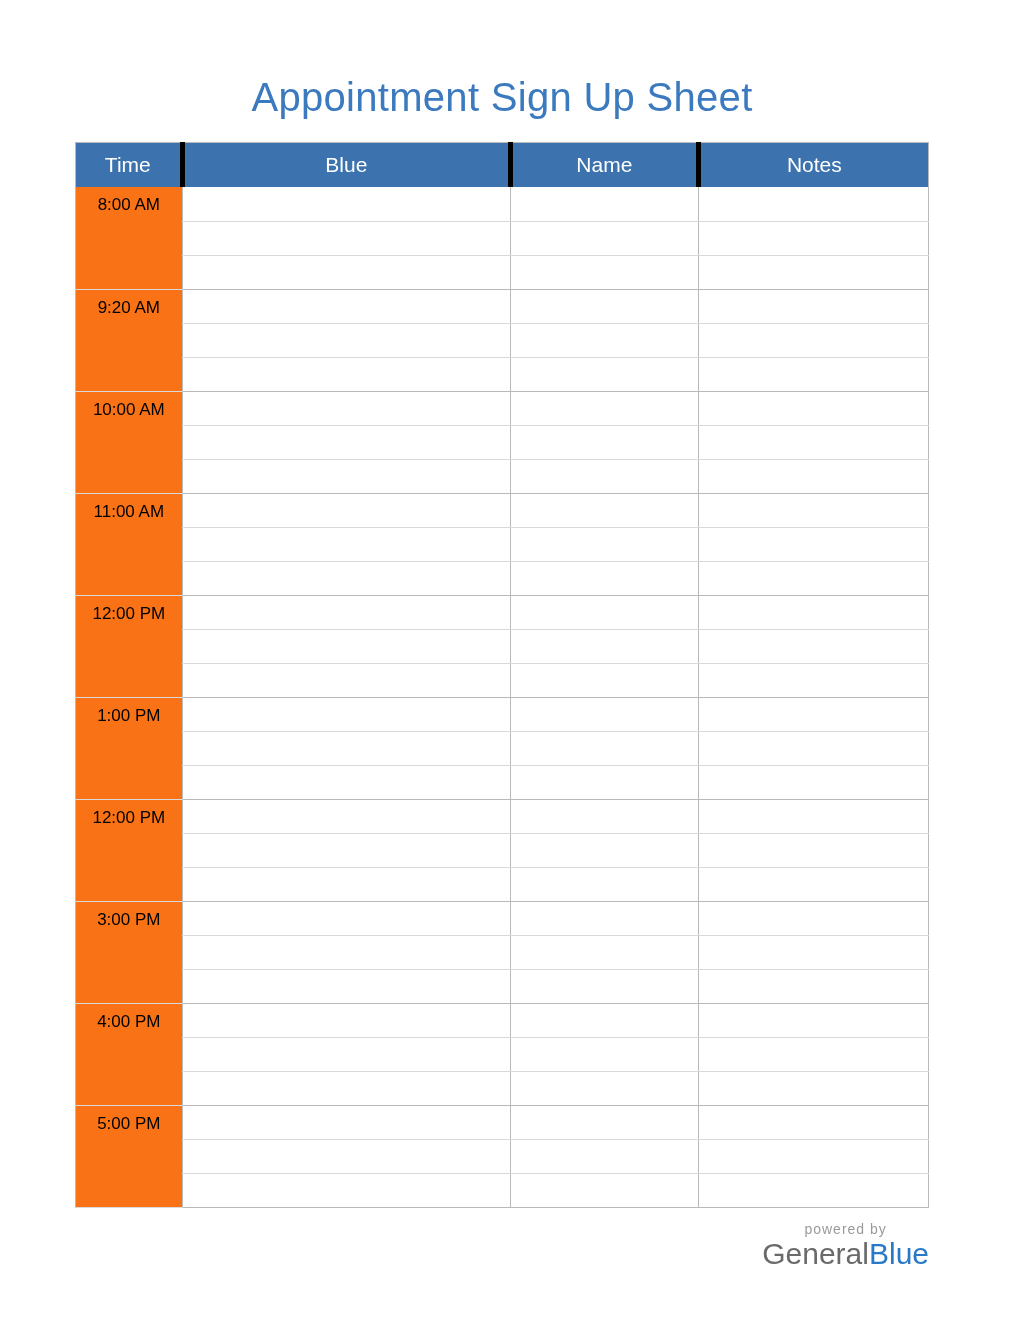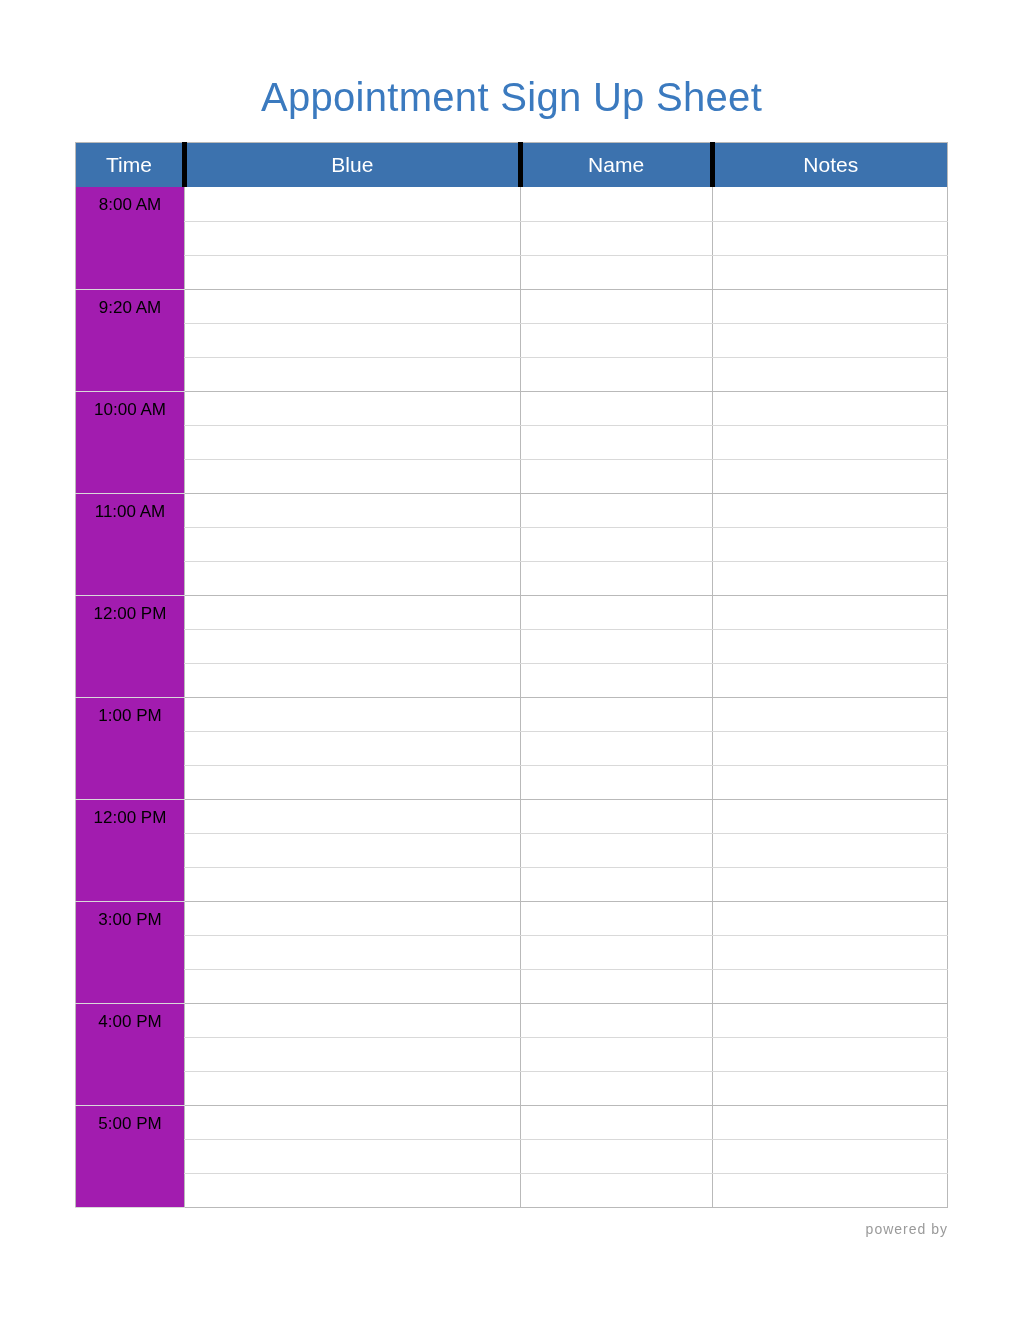--- a/index.html
+++ b/index.html
@@ -5,21 +5,21 @@
   * { box-sizing: border-box; }
   html, body {
     margin: 0;
     padding: 0;
     width: 1020px;
     height: 1320px;
     background: #ffffff;
     font-family: Arial, Helvetica, sans-serif;
   }
   .page {
-    padding: 75px 72px 40px 75px;
+    padding: 75px 91px 40px 75px;
     width: 100%;
     height: 100%;
     display: flex;
     flex-direction: column;
   }
   .title {
     text-align: center;
     font-size: 40px;
     font-weight: 400;
     color: #3B7ABF;
@@ -50,21 +50,21 @@
 
   tbody td {
     height: 34px;
     padding: 0;
     border-left: 1px solid #b9b9b9;
     border-bottom: 1px solid #d9d9d9;
     background: #ffffff;
   }
   tbody td.time-cell {
     border-left: none;
-    background: #a21caf;
+    background: #f97316;
     text-align: center;
     vertical-align: top;
     font-size: 17px;
     color: #000;
     padding-top: 8px;
   }
   tbody tr.block-last td {
     border-bottom: 1px solid #b9b9b9;
   }
 
@@ -270,15 +270,18 @@
         <tr class="block-last">
           <td></td>
           <td></td>
           <td></td>
         </tr>
       </tbody>
   </table>
 
   <div class="footer">
     <div class="powered-by">powered by</div>
+    <div class="brand">
+      <span>General</span><span class="accent">Blue</span>
+    </div>
   </div>
 
 </div>
 
 </body></html>

